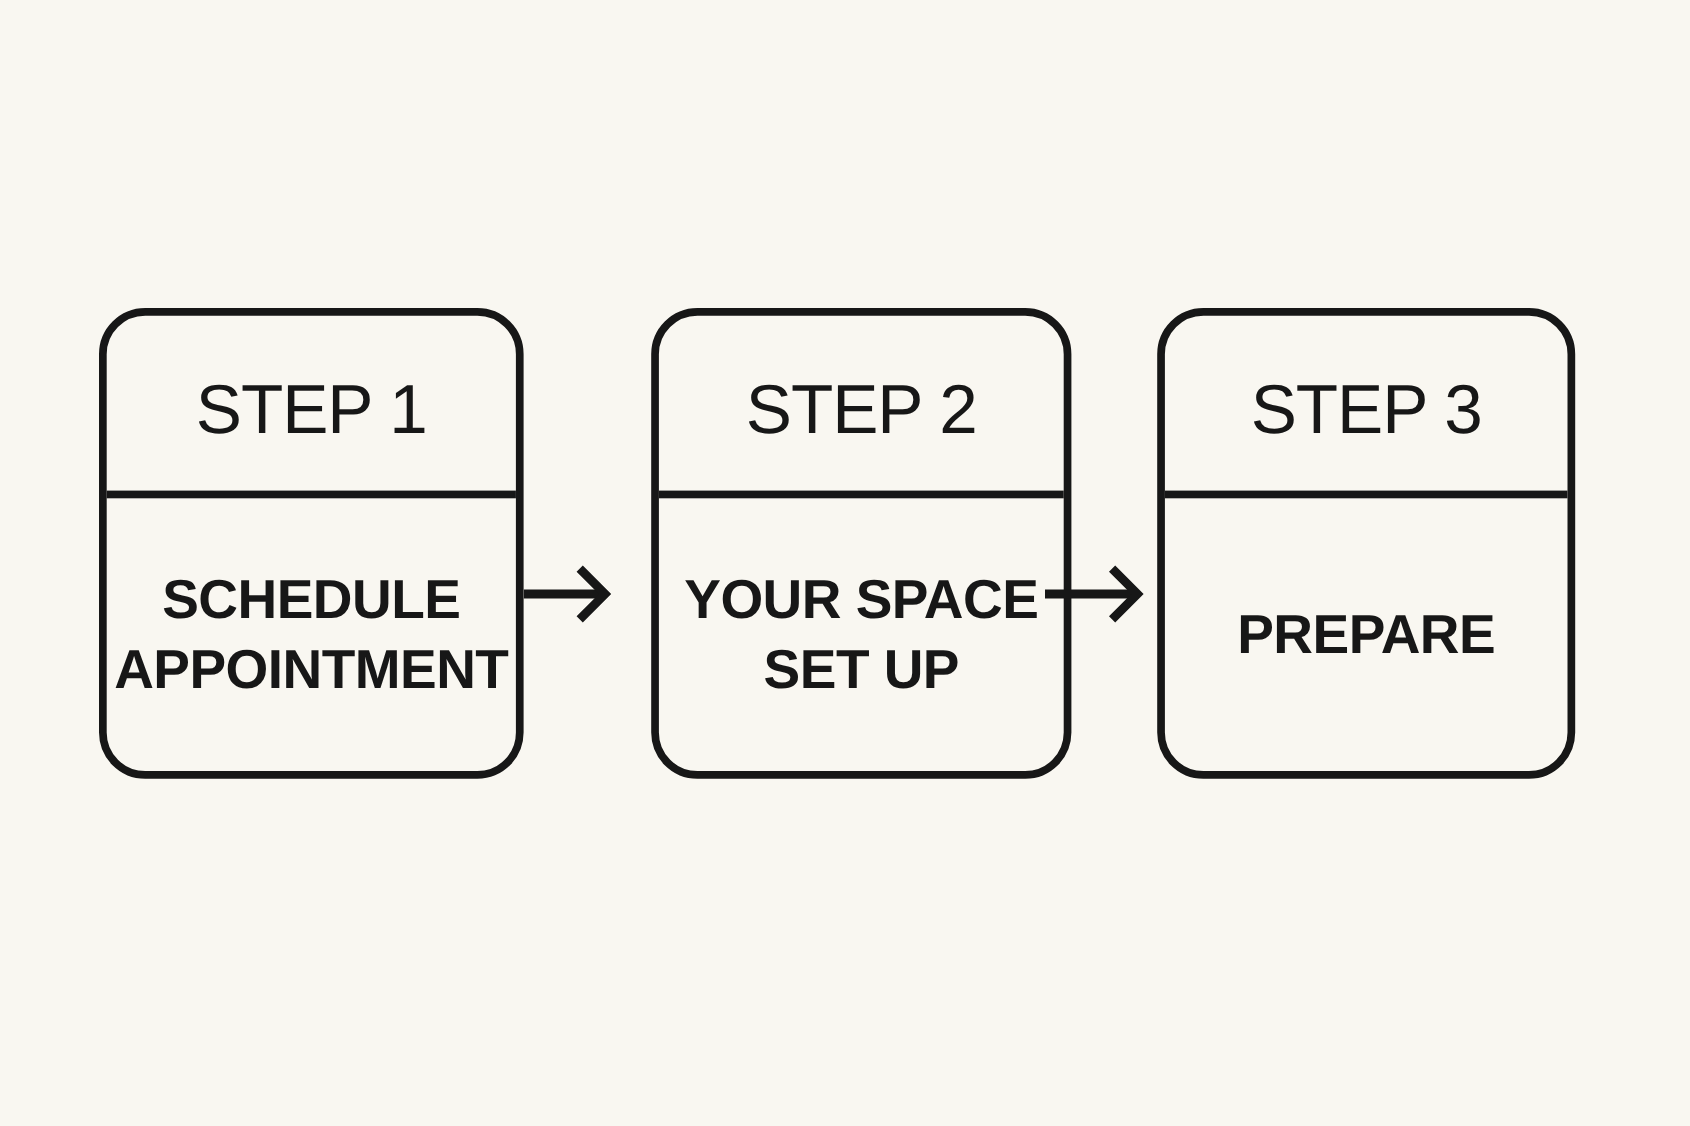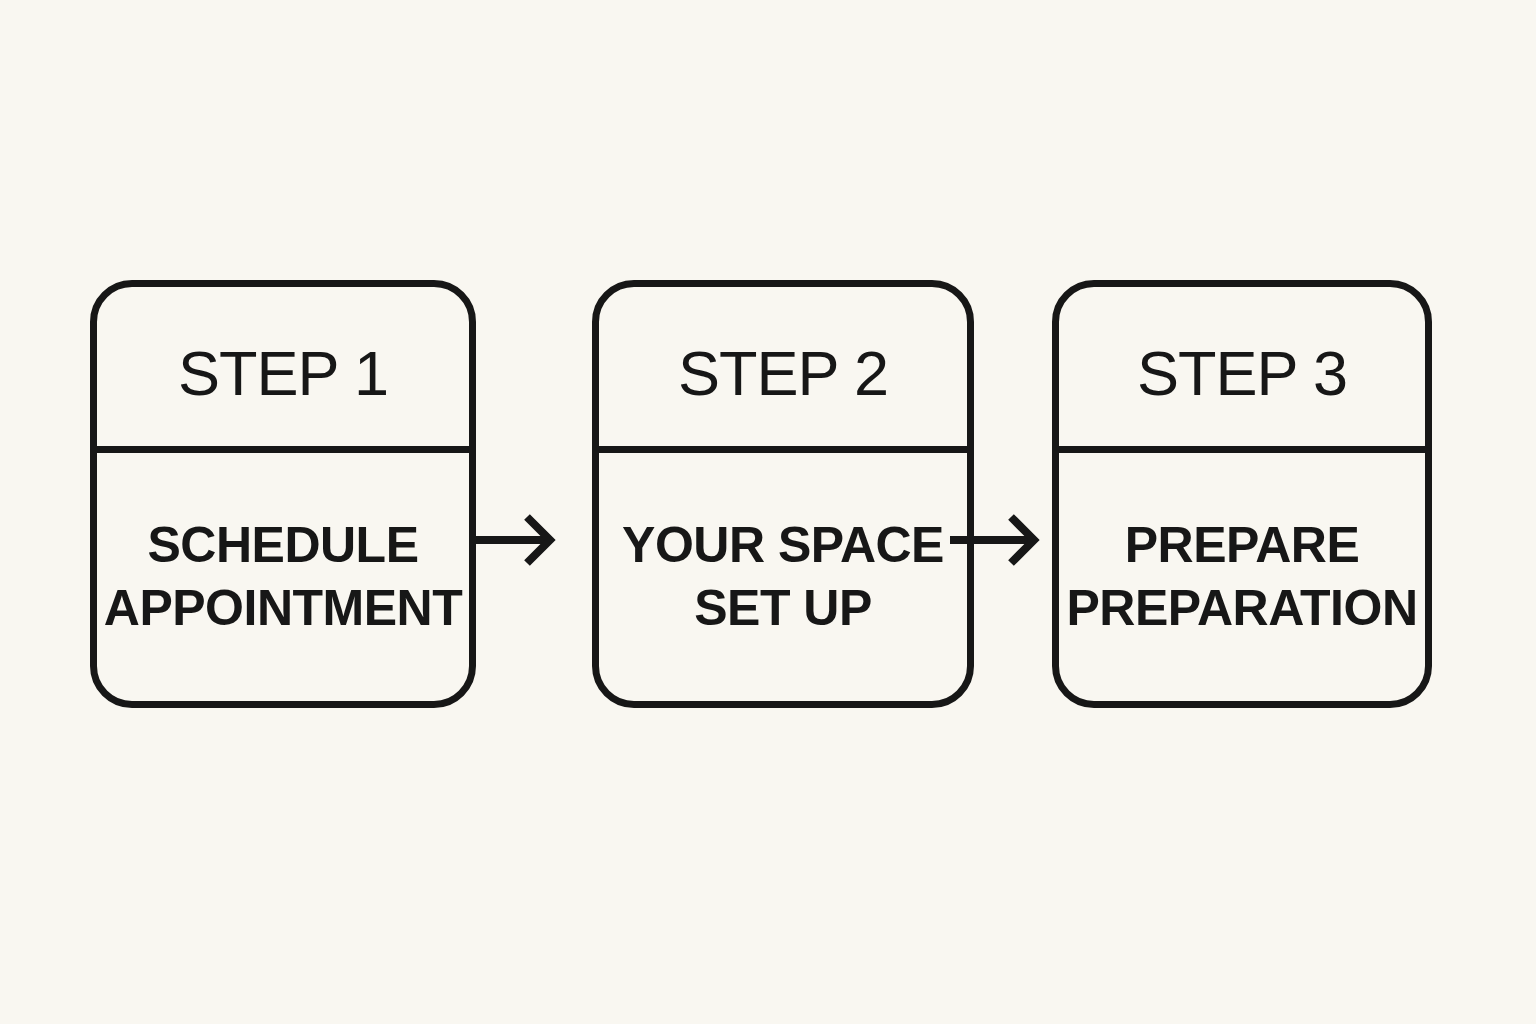--- a/index.html
+++ b/index.html
@@ -121,17 +121,16 @@
     <line x1="0" y1="40" x2="80" y2="40"></line>
     <polyline points="61,17 84,40 61,63"></polyline>
   </svg>
 
   <section class="step-box box-3">
     <header class="step-header">
       <span>STEP 3</span>
     </header>
     <div class="step-body">
       <span>PREPARE</span>
-      <span>PREPARATION</span>
     </div>
   </section>
 
 </div>
 
 </body></html>

